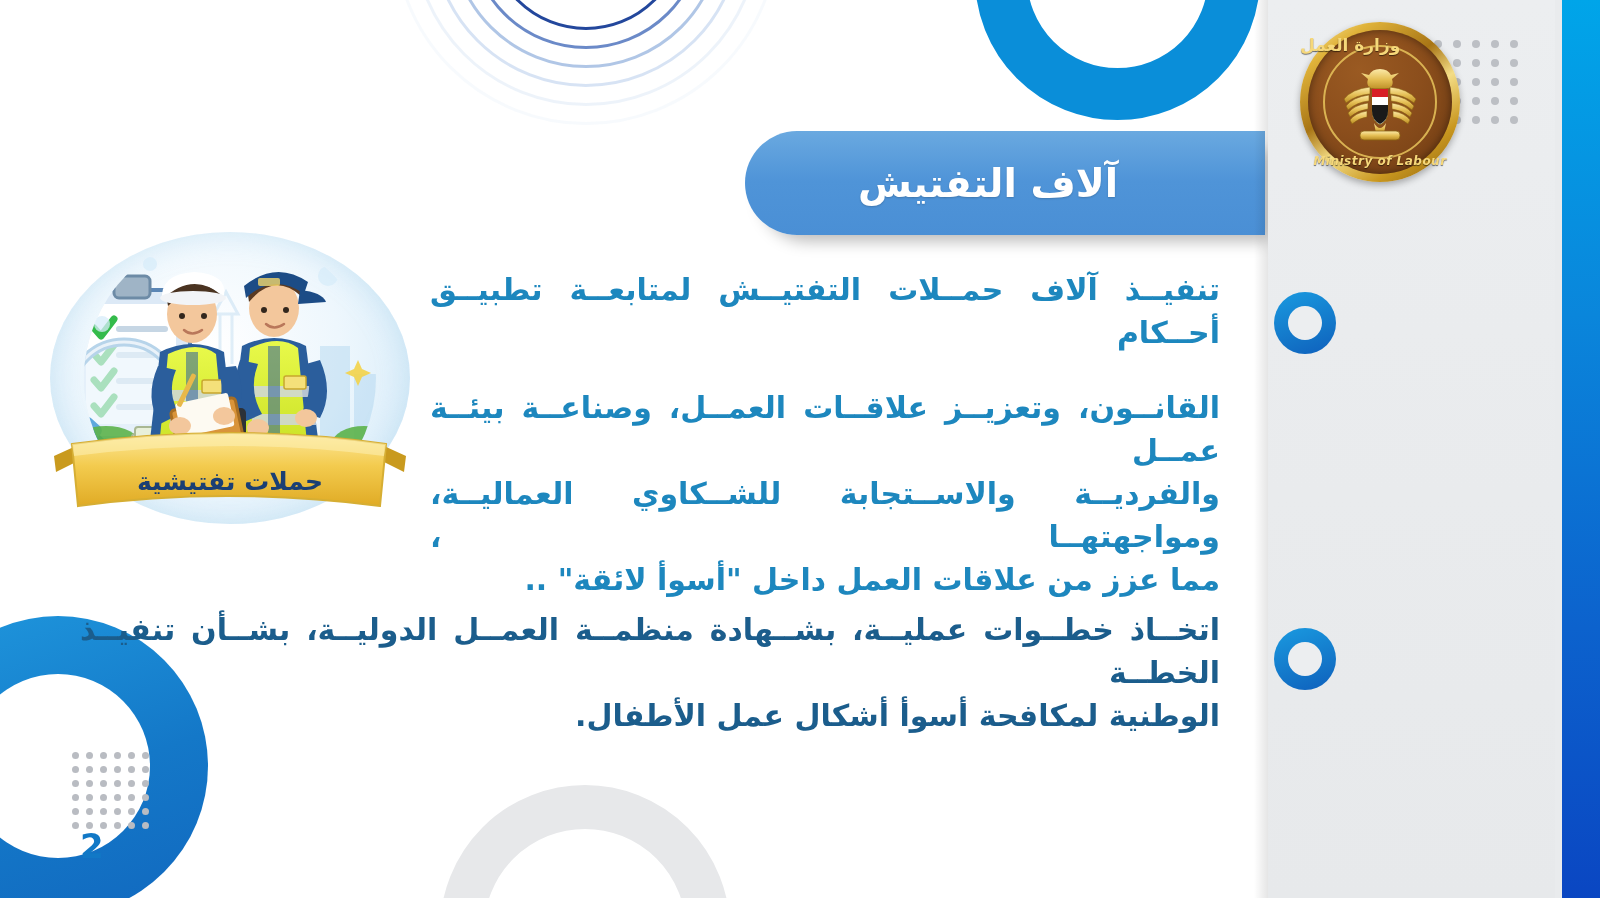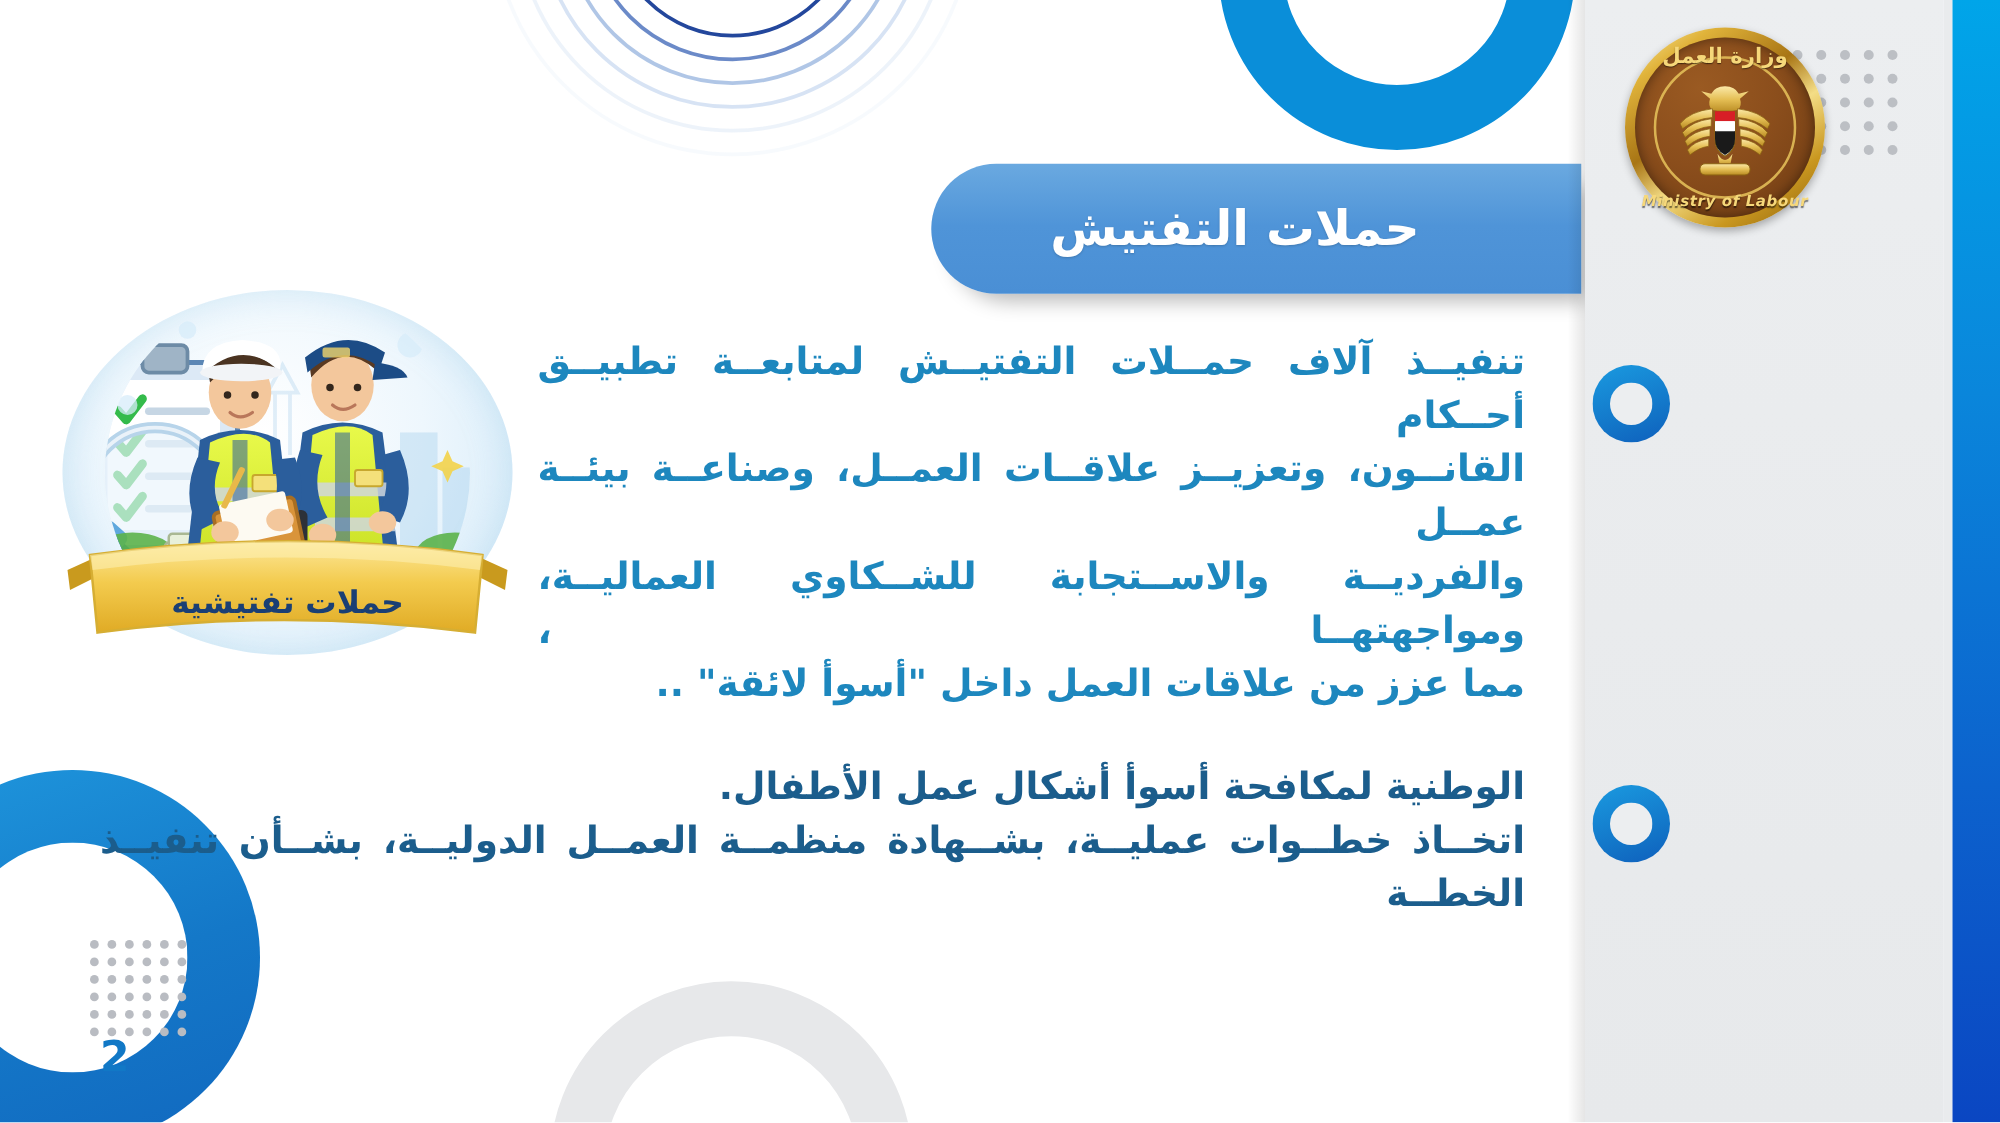--- a/index.html
+++ b/index.html
@@ -59,21 +59,21 @@
   .logo-dots span { width:8px; height:8px; background:#bcbfc4; }
 
   .seal { position:absolute; inset:0; border-radius:50%;
           background:linear-gradient(145deg,#fff0b0 0%,#e0b33a 18%,#a87515 42%,#f4dd86 58%,#c9971f 78%,#8a5f0e 100%);
           box-shadow:0 3px 7px rgba(0,0,0,.30); }
   .seal-in { position:absolute; inset:8px; border-radius:50%;
           background:radial-gradient(circle at 36% 28%,#9a5a22 0%,#8b4e1c 45%,#6f3c13 100%);
           box-shadow:inset 0 0 10px rgba(0,0,0,.45); }
   .seal-ring { position:absolute; inset:23px; border-radius:50%; border:2px solid #e8c45c; opacity:.85; }
 
-  .seal-txt-ar { position:absolute; left:0; right:0; top:13px; text-align:center;
+  .seal-txt-ar { position:absolute; left:0; right:0; top:13px; text-align:left;
                  color:#f6d87a; font-size:17px; font-weight:bold;
                  text-shadow:0 1px 1px rgba(0,0,0,.55); letter-spacing:1px; }
   .seal-txt-en { position:absolute; left:0; right:0; bottom:14px; text-align:center;
                  color:#f6d87a; font-size:12px; font-weight:bold; font-style:italic;
                  text-shadow:0 1px 1px rgba(0,0,0,.55); letter-spacing:.5px; }
 
   .eagle { position:absolute; left:50%; top:51%; transform:translate(-50%,-50%); width:88px; height:78px; }
 
   
   .banner { position:absolute; left:745px; top:131px; width:520px; height:104px;
@@ -307,31 +307,31 @@
         <path d="M378 228 l-22 -10 l0 16 l20 10 z" fill="#c99a1e"></path>
         <path d="M44 216 q160 -22 314 0 l-6 62 q-154 -20 -302 0 z" fill="url(#ribG)" stroke="#d6ae33" stroke-width="2"></path>
         <path d="M44 216 q160 -22 314 0 l-2 12 q-154 -20 -310 0 z" fill="#fdf0b4" opacity=".55"></path>
         <text x="202" y="262" text-anchor="middle" font-family="'DejaVu Sans',sans-serif" font-size="25" font-weight="bold" fill="#1a3f74" direction="rtl" id="ribbon-label">حملات تفتيشية</text>
       </g>
     </svg>
   </div>
 
   <div class="para1" id="para1">
       <div style="text-align-last: justify; text-align: justify;">تنفيــذ آلاف حمــلات التفتيــش لمتابعــة تطبيــق أحــكام</div>
-      <div style="text-align-last: justify; text-align: justify;">القانــون، وتعزيــز علاقــات العمــل، وصناعــة بيئــة عمــل</div>
+      <div style="text-align-last: justify; text-align: justify; margin-top: 32px;">القانــون، وتعزيــز علاقــات العمــل، وصناعــة بيئــة عمــل</div>
       <div style="text-align-last: justify; text-align: justify;">والفرديــة والاســتجابة للشــكاوي العماليــة، ومواجهتهــا ،</div>
       <div style="text-align-last: right; text-align: justify;">مما عزز من علاقات العمل داخل "أسوأ لائقة" ..</div>
     </div>
   <div class="para2" id="para2">
+      <div style="text-align-last: justify; text-align: justify;">اتخــاذ خطــوات عمليــة، بشــهادة منظمــة العمــل الدوليــة، بشــأن تنفيــذ الخطــة</div>
       <div style="text-align-last: right; text-align: justify;">الوطنية لمكافحة أسوأ أشكال عمل الأطفال.</div>
-      <div style="text-align-last: justify; text-align: justify;">اتخــاذ خطــوات عمليــة، بشــهادة منظمــة العمــل الدوليــة، بشــأن تنفيــذ الخطــة</div>
     </div>
 
   <div class="banner">
-    <span class="banner-txt">حملات التفتيش</span>
+    <span class="banner-txt">آلاف التفتيش</span>
   </div>
 
   <div class="sidepanel"></div>
   <div class="sring" style="left:1274px;top:292px;"></div>
   <div class="sring" style="left:1274px;top:628px;"></div>
 
   <div class="edgegap"></div>
   <div class="edgebar"></div>
 
   <div class="dotgrid logo-dots" id="dg-logo">

